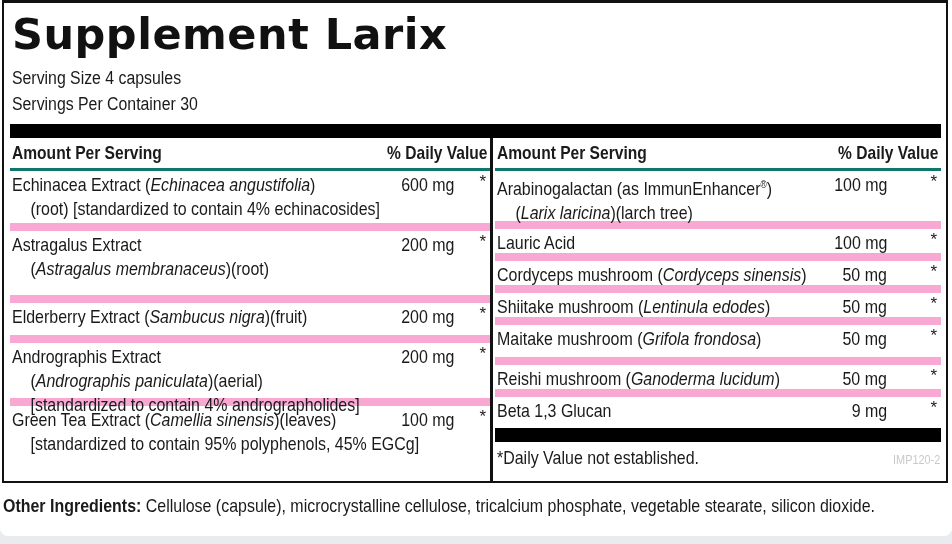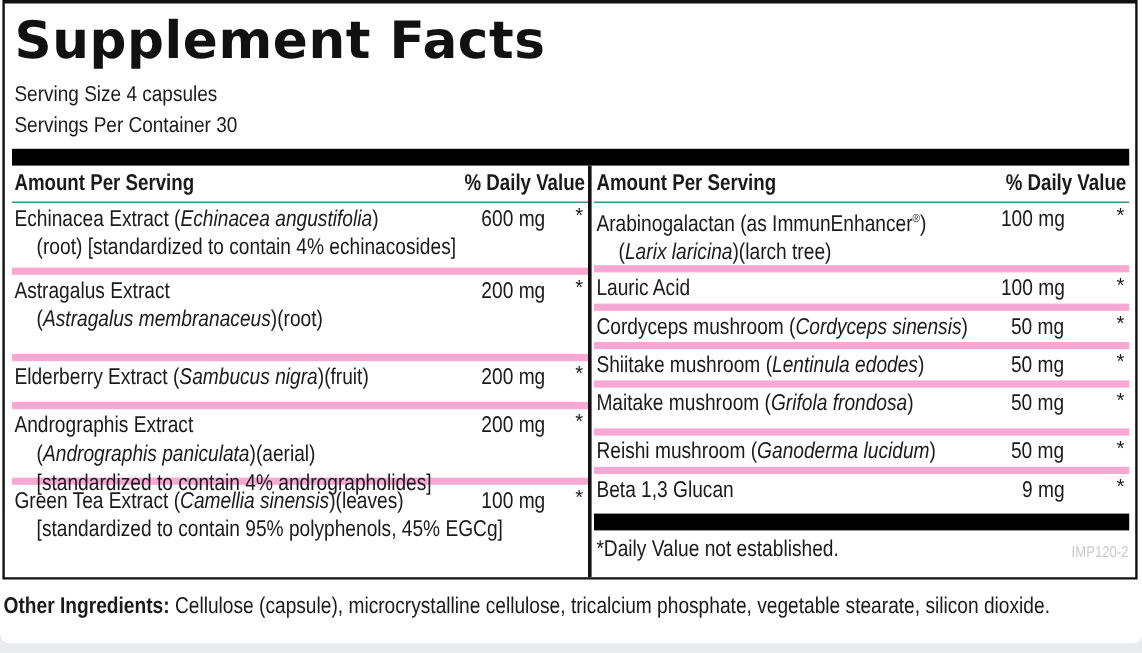--- a/index.html
+++ b/index.html
@@ -6,44 +6,44 @@
   body { width:952px; height:544px; background:#e9ebee; font-family:"Liberation Sans", sans-serif; color:#1a1a1a; overflow:hidden; position:relative; }
   .card { position:absolute; left:0; top:0; width:952px; height:536px; background:#fff; border-radius:0 0 8px 8px; }
   .label { position:absolute; left:2px; top:0; width:946px; height:483px; border:2px solid #111; border-top-width:3px; box-sizing:border-box; }
   .title { position:absolute; left:12px; top:8px; font-family:"DejaVu Sans", sans-serif; font-weight:bold; font-size:43px; letter-spacing:0.5px; color:#111; line-height:52px; }
   .serving { position:absolute; left:12px; font-size:18px; line-height:22px; transform:scaleX(0.88); transform-origin:left; white-space:nowrap; }
   .topbar { position:absolute; left:10px; top:124px; width:931px; height:14px; background:#000; }
   .col { position:absolute; top:138px; }
   .colL { left:10px; width:480px; }
   .colR { left:495px; width:446px; }
   .vdiv { position:absolute; left:490px; top:138px; width:3px; height:343px; background:#111; }
-  .hdr { position:relative; height:30px; border-bottom:1px solid #0f766e; }
+  .hdr { position:relative; height:30px; border-bottom:3px solid #0f766e; }
   .hdr span { position:absolute; top:4px; font-weight:bold; font-size:19px; transform:scaleX(0.82); white-space:nowrap; }
   .hdr .h1 { left:2px; transform-origin:left; }
   .hdr .h2 { right:2px; transform-origin:right; }
-  .row { position:relative; border-bottom:6px solid #f9a8d4; box-sizing:border-box; }
+  .row { position:relative; border-bottom:8px solid #f9a8d4; box-sizing:border-box; }
   .row:last-child { border-bottom:none; }
   .nm { position:absolute; left:2px; top:2px; font-size:19px; line-height:24px; transform:scaleX(0.84); transform-origin:left; white-space:nowrap; }
   .nm .ind { display:block; padding-left:22px; }
   .amt { position:absolute; top:2px; font-size:19px; line-height:24px; transform:scaleX(0.84); transform-origin:right; white-space:nowrap; text-align:right; }
   .ast { position:absolute; right:4px; top:0px; font-size:17px; line-height:22px; }
   i { font-style:italic; }
   sup { font-size:10px; }
   .footbar { position:absolute; left:495px; top:428px; width:446px; height:14px; background:#000; }
   .footnote { position:absolute; left:497px; top:446px; font-size:19px; line-height:24px; transform:scaleX(0.84); transform-origin:left; white-space:nowrap; }
   .code { position:absolute; right:12px; top:452px; font-size:13px; color:#c9c9c9; transform:scaleX(0.84); transform-origin:right; }
   .other { position:absolute; left:3px; top:494px; font-size:19px; line-height:24px; transform:scaleX(0.84); transform-origin:left; white-space:nowrap; }
   .other b { font-weight:bold; }
 </style>
 </head>
 <body>
 
 <div class="card">
   <div class="label"></div>
-  <div class="title">Supplement Facts</div>
+  <div class="title">Supplement Larix</div>
   <div class="serving" style="top:67px">Serving Size 4 capsules</div>
   <div class="serving" style="top:93px">Servings Per Container 30</div>
   <div class="topbar"></div>
   <div class="vdiv"></div>
 
   <div class="col colL">
     <div class="hdr">
       <span class="h1">Amount Per Serving</span>
       <span class="h2">% Daily Value</span>
     </div>

